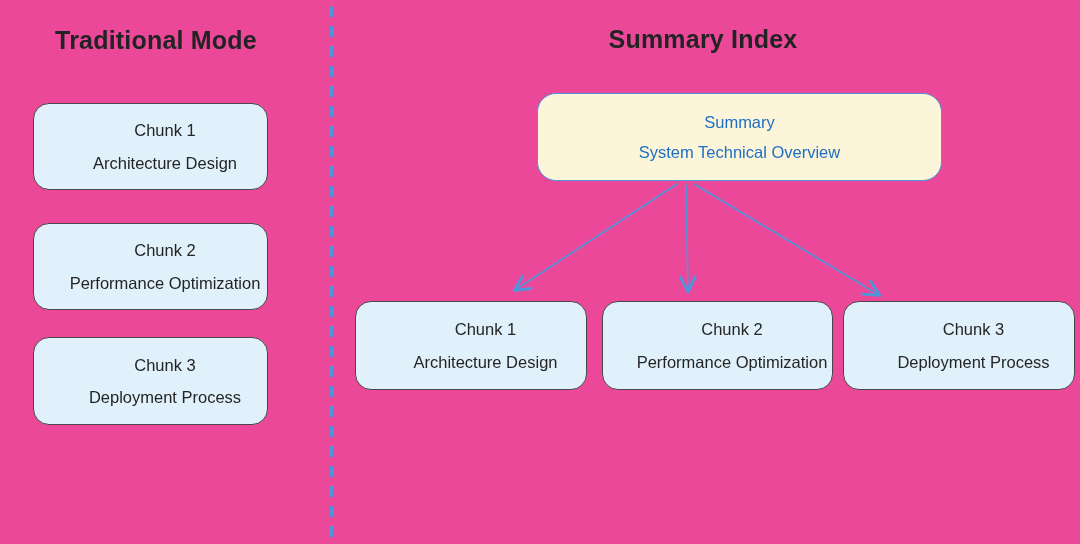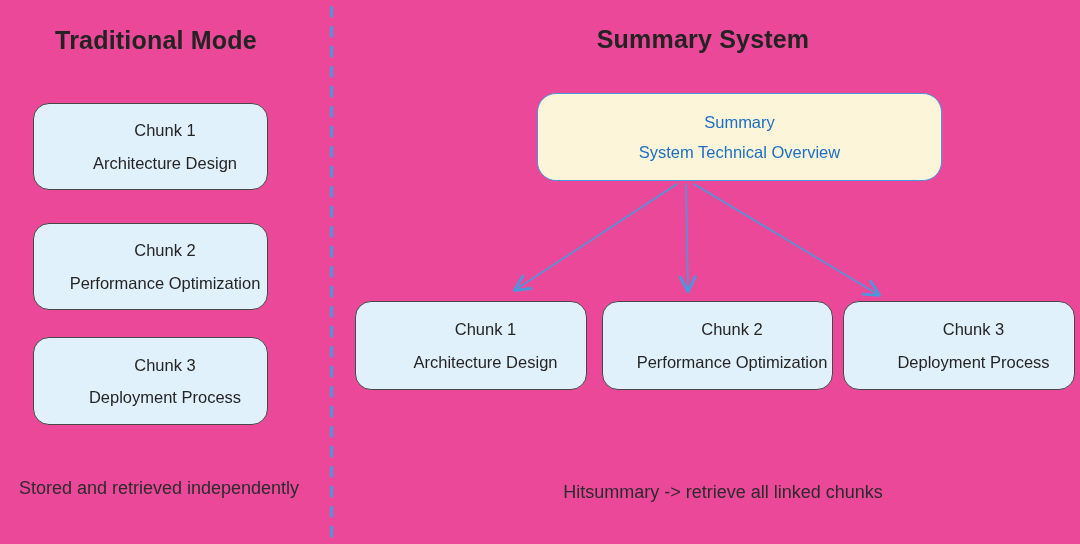--- a/index.html
+++ b/index.html
@@ -132,25 +132,24 @@
   </div>
   <div class="chunk-box" id="l-chunk-1">
     <span class="chunk-name">Chunk 2</span>
     <span class="chunk-label">Performance Optimization</span>
   </div>
   <div class="chunk-box" id="l-chunk-2">
     <span class="chunk-name">Chunk 3</span>
     <span class="chunk-label">Deployment Process</span>
   </div>
 
-  <div class="caption left">Stored and retrieved independently</div>
 
   <div class="divider"></div>
 
-  <div class="panel-title right">Summary System</div>
+  <div class="panel-title right">Summary Index</div>
 
   <div class="summary-box">
     <span class="summary-title">Summary</span>
     <span class="summary-subtitle">System Technical Overview</span>
   </div>
 
   <svg class="arrows-svg" width="1080" height="544" viewBox="0 0 1080 544">
     <defs>
       <marker id="arrowhead" viewBox="0 0 12 12" refX="10" refY="6" markerWidth="20" markerHeight="20" markerUnits="userSpaceOnUse" orient="auto">
         <path d="M1.5,1.5 L10.5,6 L1.5,10.5" fill="none" stroke="#4e96dc" stroke-width="1.7" stroke-linecap="round" stroke-linejoin="round"></path>
@@ -167,15 +166,14 @@
   </div>
   <div class="chunk-box" id="r-chunk-1">
     <span class="chunk-name">Chunk 2</span>
     <span class="chunk-label">Performance Optimization</span>
   </div>
   <div class="chunk-box" id="r-chunk-2">
     <span class="chunk-name">Chunk 3</span>
     <span class="chunk-label">Deployment Process</span>
   </div>
 
-  <div class="caption right">Hitsummary -&gt; retrieve all linked chunks</div>
 
 </div>
 
 </body></html>

